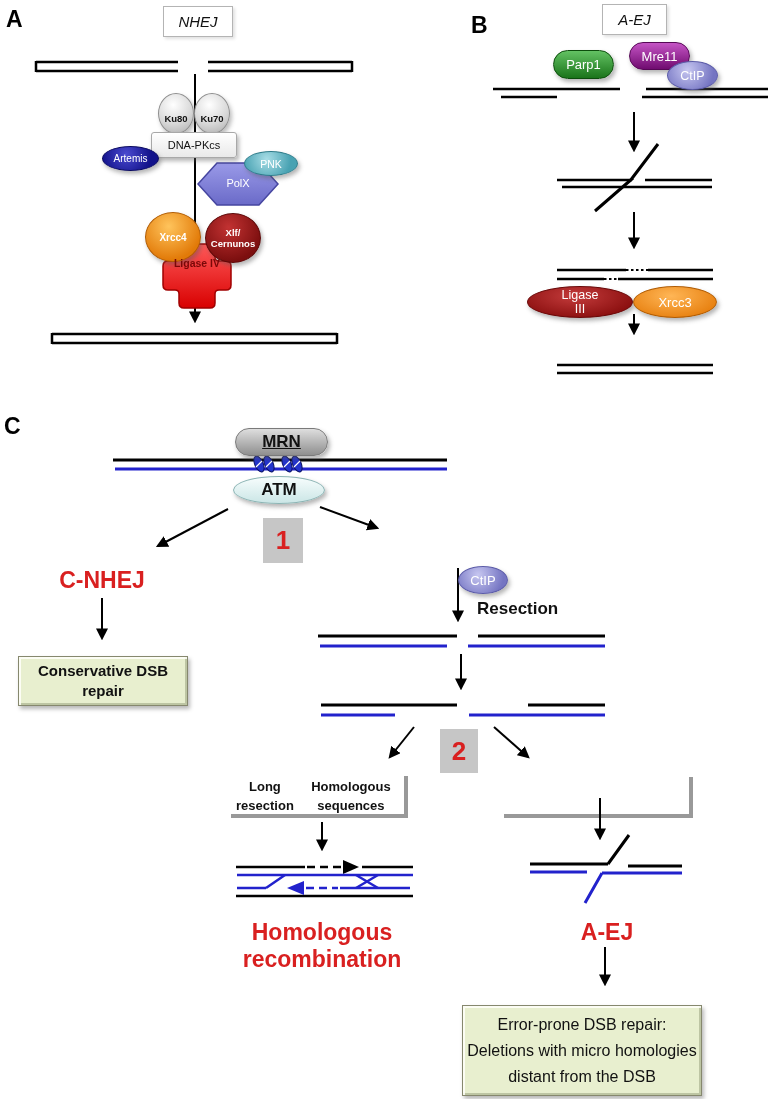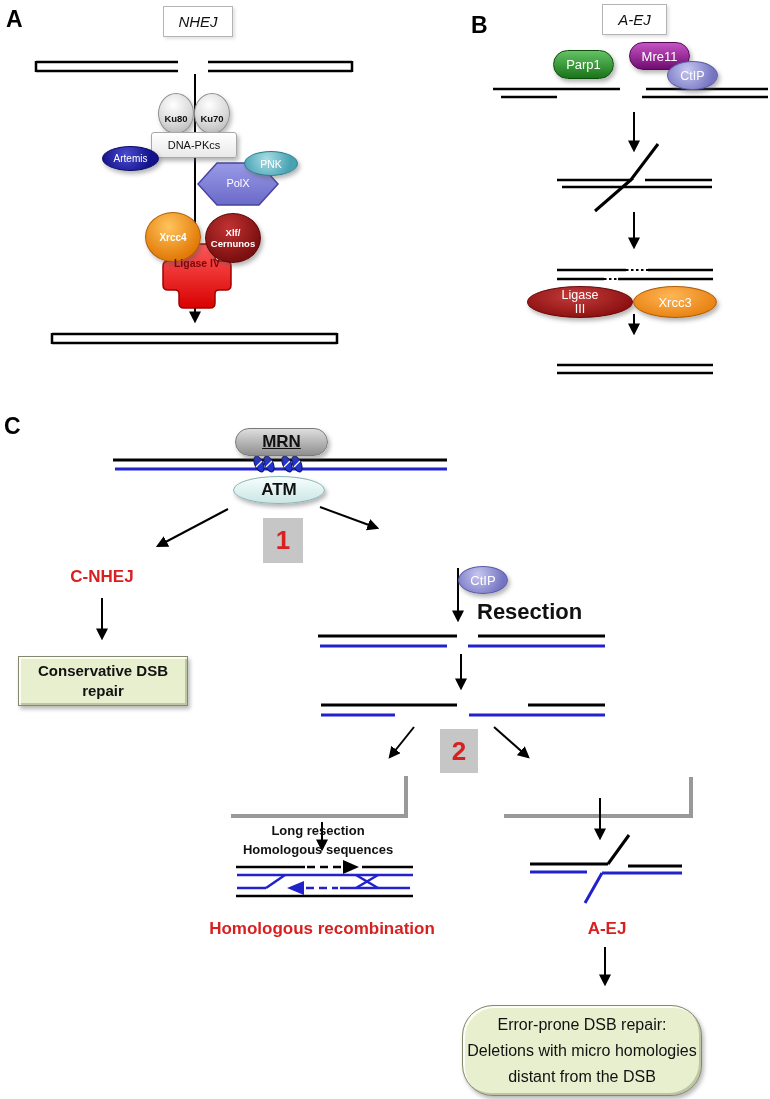--- a/index.html
+++ b/index.html
@@ -27,27 +27,27 @@
   .ctip{background:radial-gradient(circle at 40% 30%,#c6c6f0,#7474c2 75%);border:1px solid #5c5ca8;font-size:12.5px;}
   .lig3{background:radial-gradient(ellipse at 45% 30%,#c43c3c,#8c1010 75%);border:1px solid #6a0a0a;
         font-size:12.5px;line-height:14px;}
   .xrcc3{background:radial-gradient(ellipse at 45% 30%,#ffb656,#e88212 75%);border:1px solid #b05c04;font-size:13px;}
   .mrn{background:linear-gradient(#dedede,#8f8f8f);border:1px solid #7a7a7a;color:#111;
        font-weight:600;font-size:17px;text-decoration:underline;}
   .atm{background:linear-gradient(#f7fdfd,#cbe6e6);border:1px solid #8cb4b4;color:#111;
        font-weight:600;font-size:17px;}
   .mre11nuc{background:linear-gradient(#b03ab0,#6d0a6d 65%,#570757);border:1px solid #4a064a;font-size:15.5px;font-weight:500;}
   .stepbox{background:#c6c6c6;color:#d92020;font-weight:bold;font-size:26px;}
-  .redlabel{color:#d92020;font-weight:bold;font-size:17px;}
+  .redlabel{color:#d92020;font-weight:bold;font-size:23px;}
   .greenbox{background:#e8efcf;border:1px solid #86886e;color:#111;flex-direction:column;
             box-shadow:inset 2px 2px 0 rgba(255,255,250,.85), inset -2px -2px 0 rgba(110,120,80,.35), 2px 3px 4px rgba(0,0,0,.28);}
-  .cond{color:#111;font-weight:bold;font-size:13px;line-height:19px;flex-direction:column;margin-top:44px;}
+  .cond{color:#111;font-weight:bold;font-size:13px;line-height:19px;flex-direction:row;}
   .lig4-label{color:#7a0808;font-weight:bold;font-size:10.5px;z-index:3;}
   .polx-label{color:#fff;font-size:11px;z-index:3;}
-  .blacklabel{color:#111;font-weight:600;font-size:22px;}
+  .blacklabel{color:#111;font-weight:600;font-size:17px;}
 </style>
 </head>
 <body>
 
 <div class="canvas">
 
   <svg class="linework" width="770" height="1099" viewBox="0 0 770 1099">
     <defs>
       <marker id="ah" viewBox="0 0 10 10" refX="8" refY="5" markerWidth="6" markerHeight="6" orient="auto">
         <path d="M0,0 L10,5 L0,10 z" fill="#000"></path>
@@ -181,19 +181,19 @@
     <span>Conservative DSB</span>
     <span>repair</span>
   </div>
   <div class="abs flex stepbox" style="left:440px;top:729px;width:38px;height:44px;">2</div>
   <div class="abs flex cond" style="left:232px;top:777px;width:172px;">
     <span>Long resection</span>
     <span>Homologous sequences</span>
   </div>
   <div class="abs flex redlabel" style="left:202px;top:919px;width:240px;">Homologous recombination</div>
   <div class="abs flex redlabel" style="left:577px;top:919px;width:60px;">A-EJ</div>
-  <div class="abs flex greenbox" style="left:462px;top:1005px;width:240px;height:91px;font-size:16px;font-weight:500;line-height:26px;border-radius:31px;">
+  <div class="abs flex greenbox" style="left:462px;top:1005px;width:240px;height:91px;font-size:16px;font-weight:500;line-height:26px;">
     <span>Error-prone DSB repair:</span>
     <span>Deletions with micro homologies</span>
     <span>distant from the DSB</span>
   </div>
 
 </div>
 
 </body></html>

